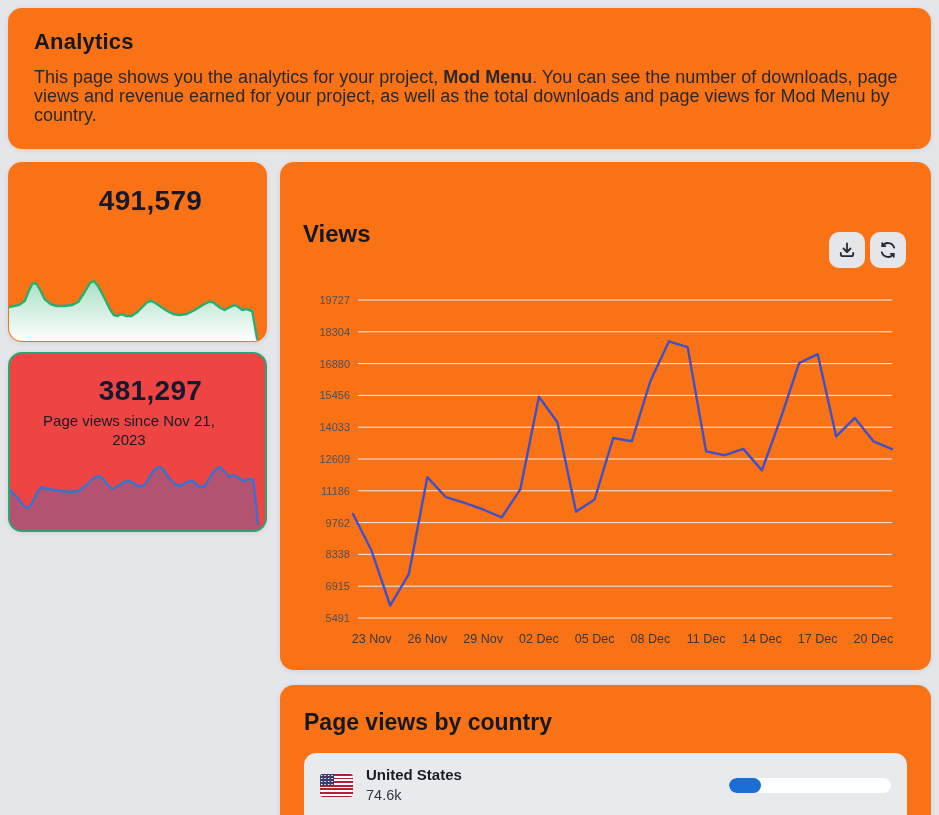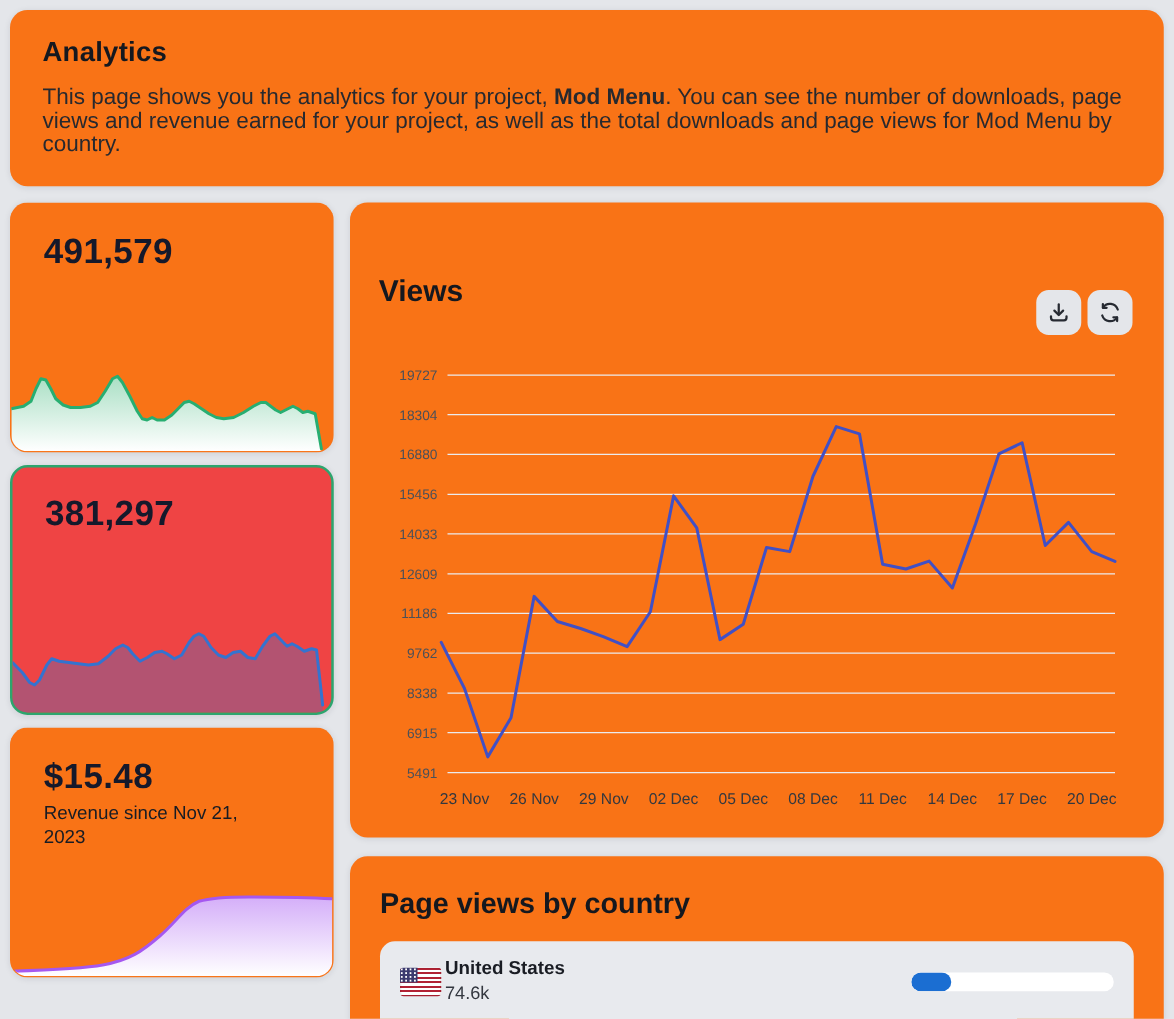--- a/index.html
+++ b/index.html
@@ -18,22 +18,23 @@
   .header-card { padding:21px 26px 24px 26px; }
   .header-card h1 { font-size:22px; font-weight:800; letter-spacing:.2px; color:#15181f; }
   .header-card p { margin-top:13px; font-size:18px; line-height:19px; color:#27292f; max-width:884px; }
   .header-card p b { font-weight:700; }
   
   .cols { display:flex; gap:13px; align-items:flex-start; }
   .left-col { width:259px; display:flex; flex-direction:column; gap:10px; flex:none; }
   .right-col { flex:1; display:flex; flex-direction:column; gap:15px; }
   
   .stat-card {
-    position:relative; height:200px; overflow:hidden; cursor:pointer;
+    position:relative; height:180px; overflow:hidden; cursor:pointer;
     border:1px solid transparent;
+    text-align:center;
   }
   .stat-card.selected { background:#ef4444; border:2px solid #2da56e; }
   .stat-value { font-size:28px; font-weight:800; color:#15192b; padding:22px 0 0 26px; letter-spacing:.3px; }
   .stat-card.selected .stat-value { padding-top:21px; }
   .stat-label { font-size:15px; line-height:19px; color:#181c24; padding:4px 0 0 26px; width:212px; }
   .sparkline { position:absolute; left:0; right:0; bottom:0; width:100%; height:70px; display:block; }
   
   .views-panel { position:relative; height:508px; }
   .range-btn {
     position:absolute; top:16px; right:26px; height:34px;
@@ -56,21 +57,21 @@
   .countries-title { font-size:23px; font-weight:800; color:#15181f; }
   .countries-box { margin-top:17px; background:#e8eaee; border-radius:12px; padding:13px 16px 16px 16px; display:flex; flex-direction:column; gap:9px; }
   .country-row { display:flex; align-items:center; }
   .flag { width:33px; height:23px; border-radius:3px; flex:none; position:relative; overflow:hidden; box-shadow:inset 0 0 0 1px rgba(0,0,0,.08); }
   .flag-us { background:repeating-linear-gradient(180deg,#b22234 0 1.8px,#fff 1.8px 3.6px); }
   .flag-us .canton { position:absolute; left:0; top:0; width:14px; height:12px; background:#3c3b6e;
     background-image:radial-gradient(circle at 1.5px 1.5px,#fff .6px,transparent .9px); background-size:3.5px 3px; }
   .flag-in { background:linear-gradient(180deg,#f9912c 0 33%,#fff 33% 67%,#1b8a3c 67%); }
   .flag-in .chakra { position:absolute; left:50%; top:50%; width:7px; height:7px; margin:-3.5px 0 0 -3.5px;
     border:1.6px solid #26359c; border-radius:50%; }
-  .country-texts { margin-left:3px; }
+  .country-texts { margin-left:13px; }
   .country-name { font-size:15px; font-weight:700; color:#1a1d24; }
   .country-views { font-size:14.5px; color:#33373f; margin-top:4px; min-height:17px; }
   .bar-track { margin-left:auto; width:162px; height:15px; border-radius:8px; background:#fff; overflow:hidden; }
   .bar-fill { height:100%; border-radius:8px; background:#1b6ed2; }
   svg.ic { display:block; }
 </style>
 </head>
 <body>
 
 <div class="page">
@@ -93,40 +94,27 @@
                 <stop offset="1" stop-color="#ffffff"></stop>
           </linearGradient>
             </defs>
           <path fill="url(#ggrad)" stroke="none" d="M0,36 L10,34 L16,30 L20,20 L24,12 L28,13 L32,20 L36,28 L42,33 L48,35 L56,35 L64,34 L70,31 L76,22 L82,12 L86,10 L90,15 L96,26 L102,38 L106,44 L110,45 L114,43 L118,45 L124,45 L130,41 L136,35 L140,31 L144,30 L148,32 L154,36 L160,40 L166,43 L172,44 L180,43 L188,39 L196,34 L202,31 L206,31 L210,34 L214,37 L218,39 L224,36 L228,34 L232,36 L236,39 L240,38 L246,40 L251,68 L251,70 L0,70 Z"></path>
           <path fill="none" stroke="#27ae71" stroke-width="2.4" stroke-linejoin="round" stroke-linecap="round" d="M0,36 L10,34 L16,30 L20,20 L24,12 L28,13 L32,20 L36,28 L42,33 L48,35 L56,35 L64,34 L70,31 L76,22 L82,12 L86,10 L90,15 L96,26 L102,38 L106,44 L110,45 L114,43 L118,45 L124,45 L130,41 L136,35 L140,31 L144,30 L148,32 L154,36 L160,40 L166,43 L172,44 L180,43 L188,39 L196,34 L202,31 L206,31 L210,34 L214,37 L218,39 L224,36 L228,34 L232,36 L236,39 L240,38 L246,40 L251,68"></path>
         </svg>
       </div>
 
       <div class="card stat-card selected">
         <div class="stat-value">381,297</div>
+        <div class="stat-label">Page views since Nov 21, 2023</div>
         <svg class="sparkline" viewBox="0 0 260 70" preserveAspectRatio="none">
           <path fill="rgba(52,115,207,0.32)" stroke="none" d="M0,30 L8,38 L14,46 L18,48 L22,44 L28,32 L32,27 L38,29 L46,30 L54,31 L62,32 L70,31 L78,25 L84,19 L90,16 L94,18 L98,23 L104,29 L110,26 L116,22 L122,21 L126,23 L132,27 L138,24 L144,14 L148,9 L152,7 L156,9 L162,18 L168,24 L174,26 L180,22 L186,21 L192,26 L198,27 L204,17 L210,9 L214,7 L218,11 L224,17 L228,15 L232,17 L238,21 L244,19 L248,20 L253,64 L253,70 L0,70 Z"></path>
           <path fill="none" stroke="#3473cf" stroke-width="2.4" stroke-linejoin="round" stroke-linecap="round" d="M0,30 L8,38 L14,46 L18,48 L22,44 L28,32 L32,27 L38,29 L46,30 L54,31 L62,32 L70,31 L78,25 L84,19 L90,16 L94,18 L98,23 L104,29 L110,26 L116,22 L122,21 L126,23 L132,27 L138,24 L144,14 L148,9 L152,7 L156,9 L162,18 L168,24 L174,26 L180,22 L186,21 L192,26 L198,27 L204,17 L210,9 L214,7 L218,11 L224,17 L228,15 L232,17 L238,21 L244,19 L248,20 L253,64"></path>
         </svg>
       </div>
 
-      <div class="card stat-card">
-        <div class="stat-value">$15.48</div>
-        <div class="stat-label">Revenue since Nov 21, 2023</div>
-        <svg class="sparkline" viewBox="0 0 260 70" preserveAspectRatio="none">
-          <defs>
-              <linearGradient id="pgrad" x1="0" y1="0" x2="0" y2="1">
-            <stop offset="0" stop-color="#d4aef9"></stop>
-                <stop offset="1" stop-color="#ffffff"></stop>
-          </linearGradient>
-            </defs>
-          <path fill="url(#pgrad)" stroke="none" d="M0,66 C30,65 58,64 74,61 C96,57 106,50 120,38 C134,26 140,15 152,10 C162,7 176,6.5 192,6.5 C216,6.5 242,7 260,8 L260,70 L0,70 Z"></path>
-          <path fill="none" stroke="#a558f0" stroke-width="2.4" stroke-linecap="round" d="M0,66 C30,65 58,64 74,61 C96,57 106,50 120,38 C134,26 140,15 152,10 C162,7 176,6.5 192,6.5 C216,6.5 242,7 260,8"></path>
-        </svg>
-      </div>
     </div>
 
     <div class="right-col">
 
       <div class="card views-panel">
 
         <div class="views-title">Views</div>
 
         <div class="icon-btns">
           <button class="icon-btn">

